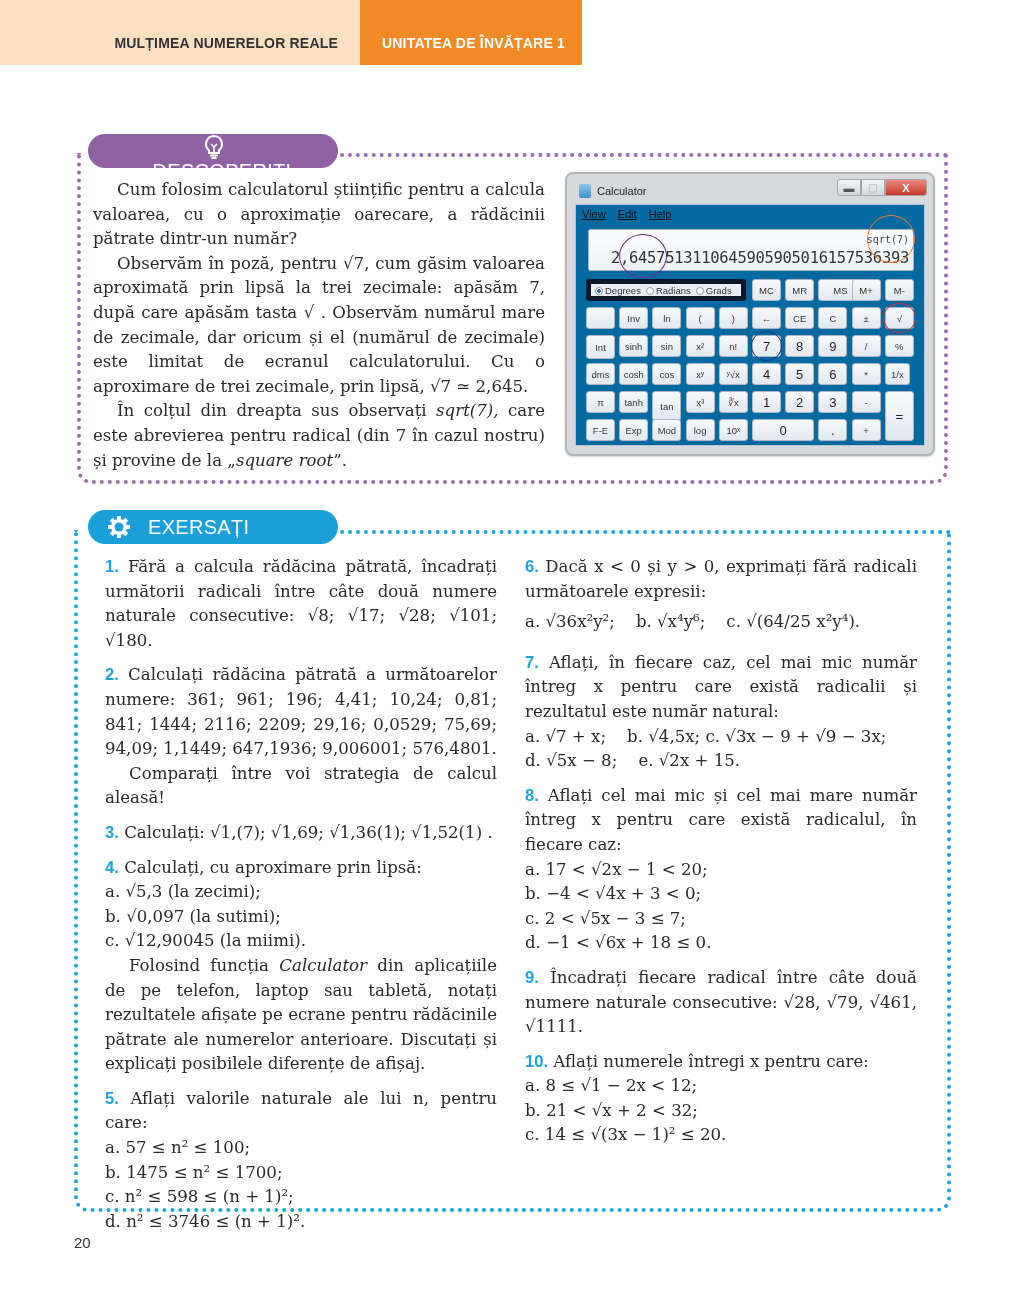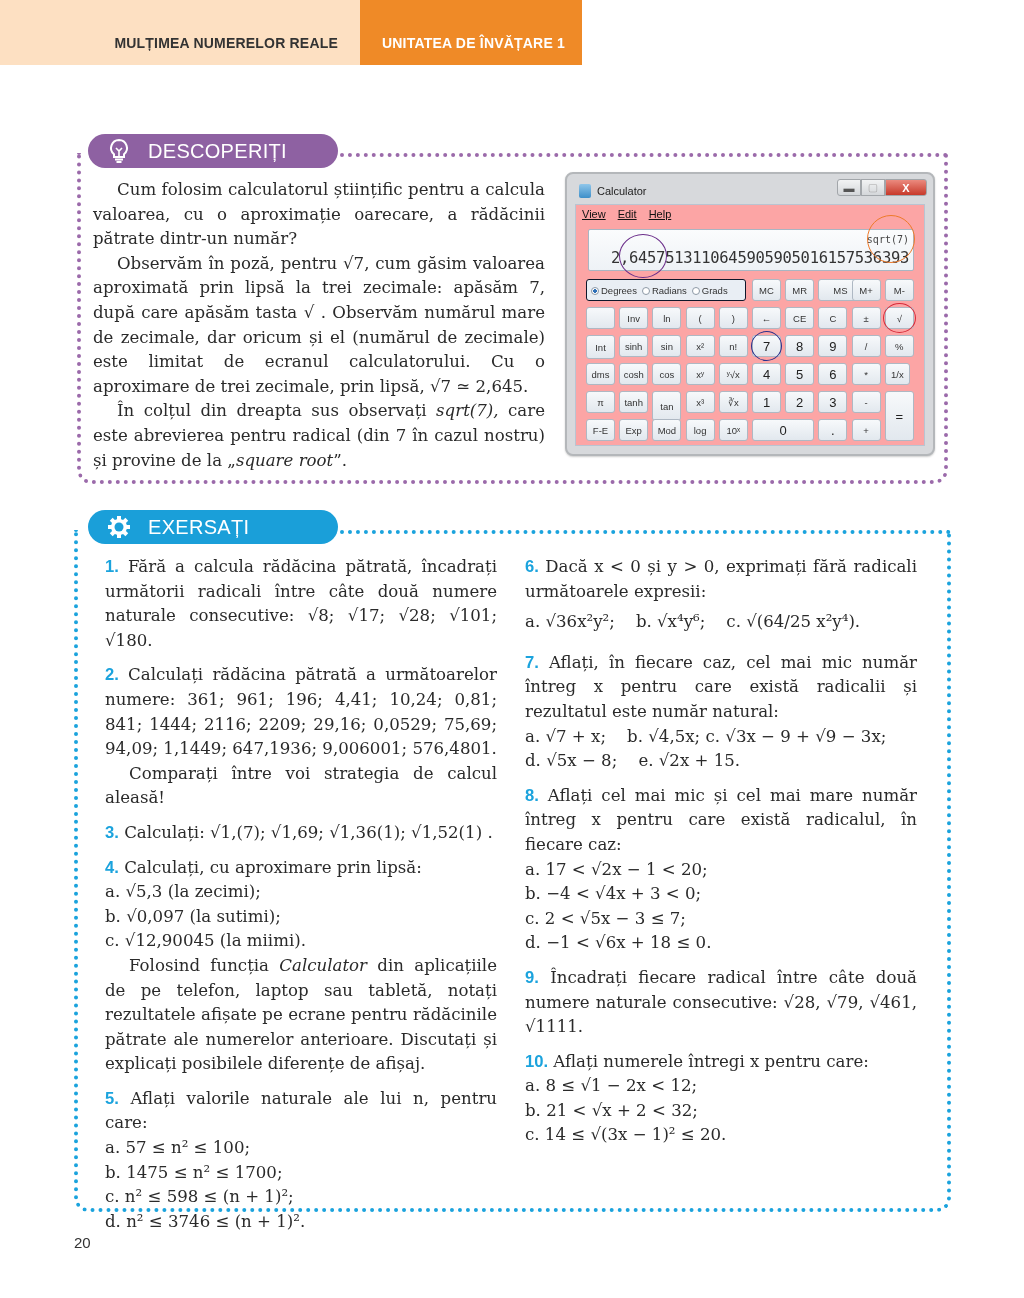--- a/index.html
+++ b/index.html
@@ -14,49 +14,49 @@
 
   
   .box { position: absolute; border-style: dotted; border-width: 4px; border-radius: 14px; }
   .box.purple { left: 77px; top: 153px; width: 871px; height: 331px; border-color: #9b6aaa; border-top: none; border-top-left-radius: 0; border-top-right-radius: 0; }
   .topline { position: absolute; height: 0; border-top-style: dotted; border-top-width: 4px; }
   .topline.purple { left: 340px; top: 153px; width: 608px; border-color: #9b6aaa; }
   .box.blue { left: 74px; top: 530px; width: 877px; height: 682px; border-color: #1ba3dd; border-top: none; border-top-left-radius: 0; border-top-right-radius: 0; }
   .topline.blue { left: 340px; top: 530px; width: 611px; border-color: #1ba3dd; }
 
   .pill { position: absolute; height: 34px; border-radius: 17px; color: #fff; font-family: "Liberation Sans", sans-serif; font-size: 20px; display: flex; align-items: center; padding-left: 18px; }
-  .pill.purple { left: 88px; top: 134px; width: 250px; background: #8e61a2; }
+  .pill.purple { left: 88px; top: 134px; width: 250px; background: #8e61a2; flex-direction: column; }
   .pill.blue { left: 88px; top: 510px; width: 250px; background: #1a9fd9; }
   .pill .ic { width: 26px; height: 26px; display: inline-flex; align-items: center; justify-content: center; margin-right: 16px; }
   .pill .lbl { letter-spacing: 0.3px; }
 
   
   .desc { position: absolute; left: 93px; top: 178px; width: 452px; font-size: 16.6px; line-height: 24.6px; text-align: justify; }
   .desc p { text-indent: 24px; }
   .desc i { font-style: italic; }
 
   
   .calc { position: absolute; left: 565px; top: 172px; width: 370px; height: 284px; border-radius: 8px; background: #d7d9dc; border: 2px solid #b4b7ba; box-shadow: 0 1px 2px rgba(0,0,0,0.2); font-family: "Liberation Sans", sans-serif; }
   .calc .title { position: absolute; left: 12px; top: 10px; font-size: 11px; color: #222; display: flex; align-items: center; }
   .calc .title .appic { width: 12px; height: 14px; background: linear-gradient(#8fc6ea, #3d8fc9); border-radius: 2px; margin-right: 6px; }
   .calc .winbtns { position: absolute; right: 6px; top: 5px; display: flex; }
   .calc .winbtns div { height: 17px; border: 1px solid #a2a6aa; display: flex; align-items: center; justify-content: center; font-size: 11px; }
   .calc .wmin { width: 24px; background: linear-gradient(#f2f3f4, #d4d7da); border-radius: 3px 0 0 3px; color: #555; }
   .calc .wmax { width: 24px; background: linear-gradient(#f2f3f4, #d4d7da); color: #aaa; }
   .calc .wcls { width: 42px; background: linear-gradient(#eb8a7e, #c7392a); color: #fff; font-weight: bold; border-radius: 0 3px 3px 0; }
-  .calc .body { position: absolute; left: 8px; top: 30px; right: 8px; bottom: 8px; background: #fca5a5; border: 1px solid #b9c4d1; padding-left: 31px; }
+  .calc .body { position: absolute; left: 8px; top: 30px; right: 8px; bottom: 8px; background: #0369a1; border: 1px solid #b9c4d1; padding-left: 31px; }
   .calc .menu { position: absolute; left: 6px; top: 3px; font-size: 11px; display: flex; gap: 12px; color: #111; }
   .calc .menu span { text-decoration: underline; text-decoration-thickness: 1px; }
   .calc .screen { position: absolute; left: 12px; top: 24px; right: 10px; height: 42px; background: linear-gradient(#fbfcfd, #eef2f6); border: 1px solid #a9b5c2; border-radius: 2px; }
   .calc .expr { position: absolute; right: 4px; top: 4px; font-family: "DejaVu Sans Mono", monospace; font-size: 10px; color: #444; }
   .calc .result { position: absolute; right: 4px; top: 19px; font-family: "DejaVu Sans Mono", monospace; font-size: 15.5px; color: #333; letter-spacing: -0.3px; }
   .calc .keys { position: absolute; left: 10px; top: 74px; }
   .calc .key { position: absolute; height: 22px; background: linear-gradient(#f7f9fb, #e2e8ee); border: 1px solid #aeb8c3; border-radius: 3px; font-size: 9.5px; color: #333; display: flex; align-items: center; justify-content: center; }
   .calc .key.num { font-size: 13px; color: #222; }
-  .calc .radio-grp { position: absolute; left: 0; top: 0; width: 160px; height: 22px; background: #e9eef4; border: 1px solid #0f172a; border-radius: 3px; font-size: 9.5px; display: flex; align-items: center; gap: 5px; padding-left: 4px; color: #333; }
+  .calc .radio-grp { position: absolute; left: 0; top: 0; width: 160px; height: 22px; background: #e9eef4; border: 5px solid #0f172a; border-radius: 3px; font-size: 9.5px; display: flex; align-items: center; gap: 5px; padding-left: 4px; color: #333; }
   .calc .rb { width: 8px; height: 8px; border-radius: 50%; border: 1px solid #8d99a6; background: #fff; display: inline-block; margin-right: 2px; vertical-align: -1px; }
   .calc .rb.on { background: radial-gradient(#2d6fb8 40%, #fff 45%); }
   .ring { position: absolute; border-radius: 50%; border: 1.5px solid; pointer-events: none; }
 
   
   .col { position: absolute; font-size: 16.6px; line-height: 24.6px; }
   .col.left { left: 105px; top: 555px; width: 392px; }
   .col.right { left: 525px; top: 555px; width: 392px; }
   .ex { margin-bottom: 10px; text-align: justify; }
   .num-lbl { color: #1ba3dd; font-weight: bold; font-family: "Liberation Sans", sans-serif; }

